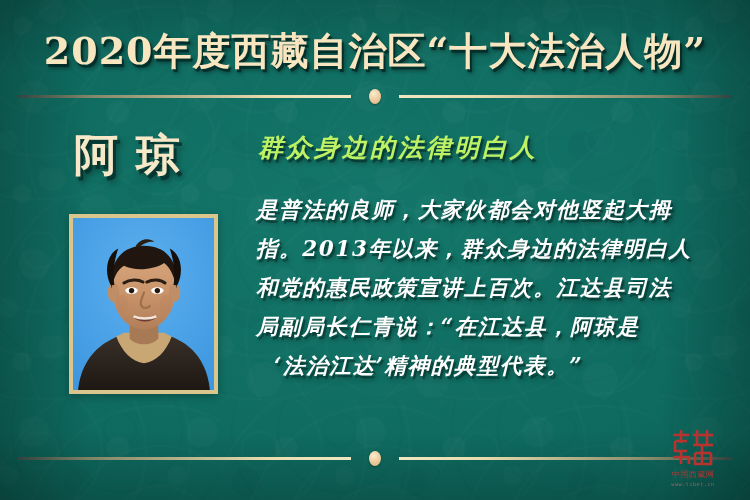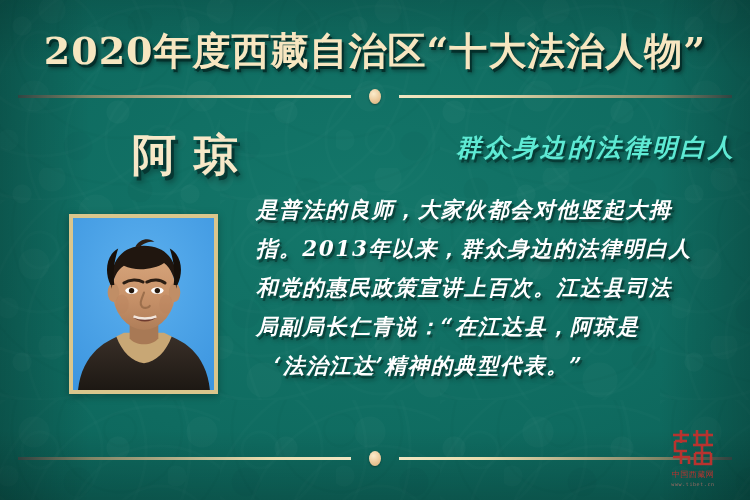--- a/index.html
+++ b/index.html
@@ -110,21 +110,21 @@
     box-shadow: 0 1px 2px rgba(0,0,0,.35);
     flex: 0 0 auto;
   }
 
   
   .name {
     position: absolute;
     left: 56px;
     top: 126px;
     width: 200px;
-    text-align: right;
+    text-align: left;
     font-family: "DejaVu Serif", "Liberation Serif", serif;
     font-weight: bold;
     font-size: 44px;
     letter-spacing: 18px;
     text-indent: 18px;
     color: #f7e8c8;
     text-shadow:
       3px 4px 0 rgba(4,42,38,.70),
       4px 6px 6px rgba(0,0,0,.42);
     white-space: nowrap;
@@ -144,27 +144,27 @@
     box-shadow: 0 2px 8px rgba(0,0,0,.30);
   }
   .portrait svg { display: block; width: 100%; height: 100%; }
 
   
   .subtitle {
     position: absolute;
     left: 258px;
     top: 131px;
     width: 478px;
-    text-align: right;
+    text-align: left;
     font-family: "DejaVu Serif", "Liberation Serif", serif;
     font-weight: bold;
     font-style: italic;
     font-size: 25px;
     letter-spacing: 3px;
-    color: #5eead4;
+    color: #bef264;
     text-shadow:
       2px 3px 0 rgba(4,42,38,.62),
       3px 4px 5px rgba(0,0,0,.38);
     white-space: nowrap;
   }
   .body-text {
     position: absolute;
     left: 256px;
     top: 190px;
     width: 484px;

